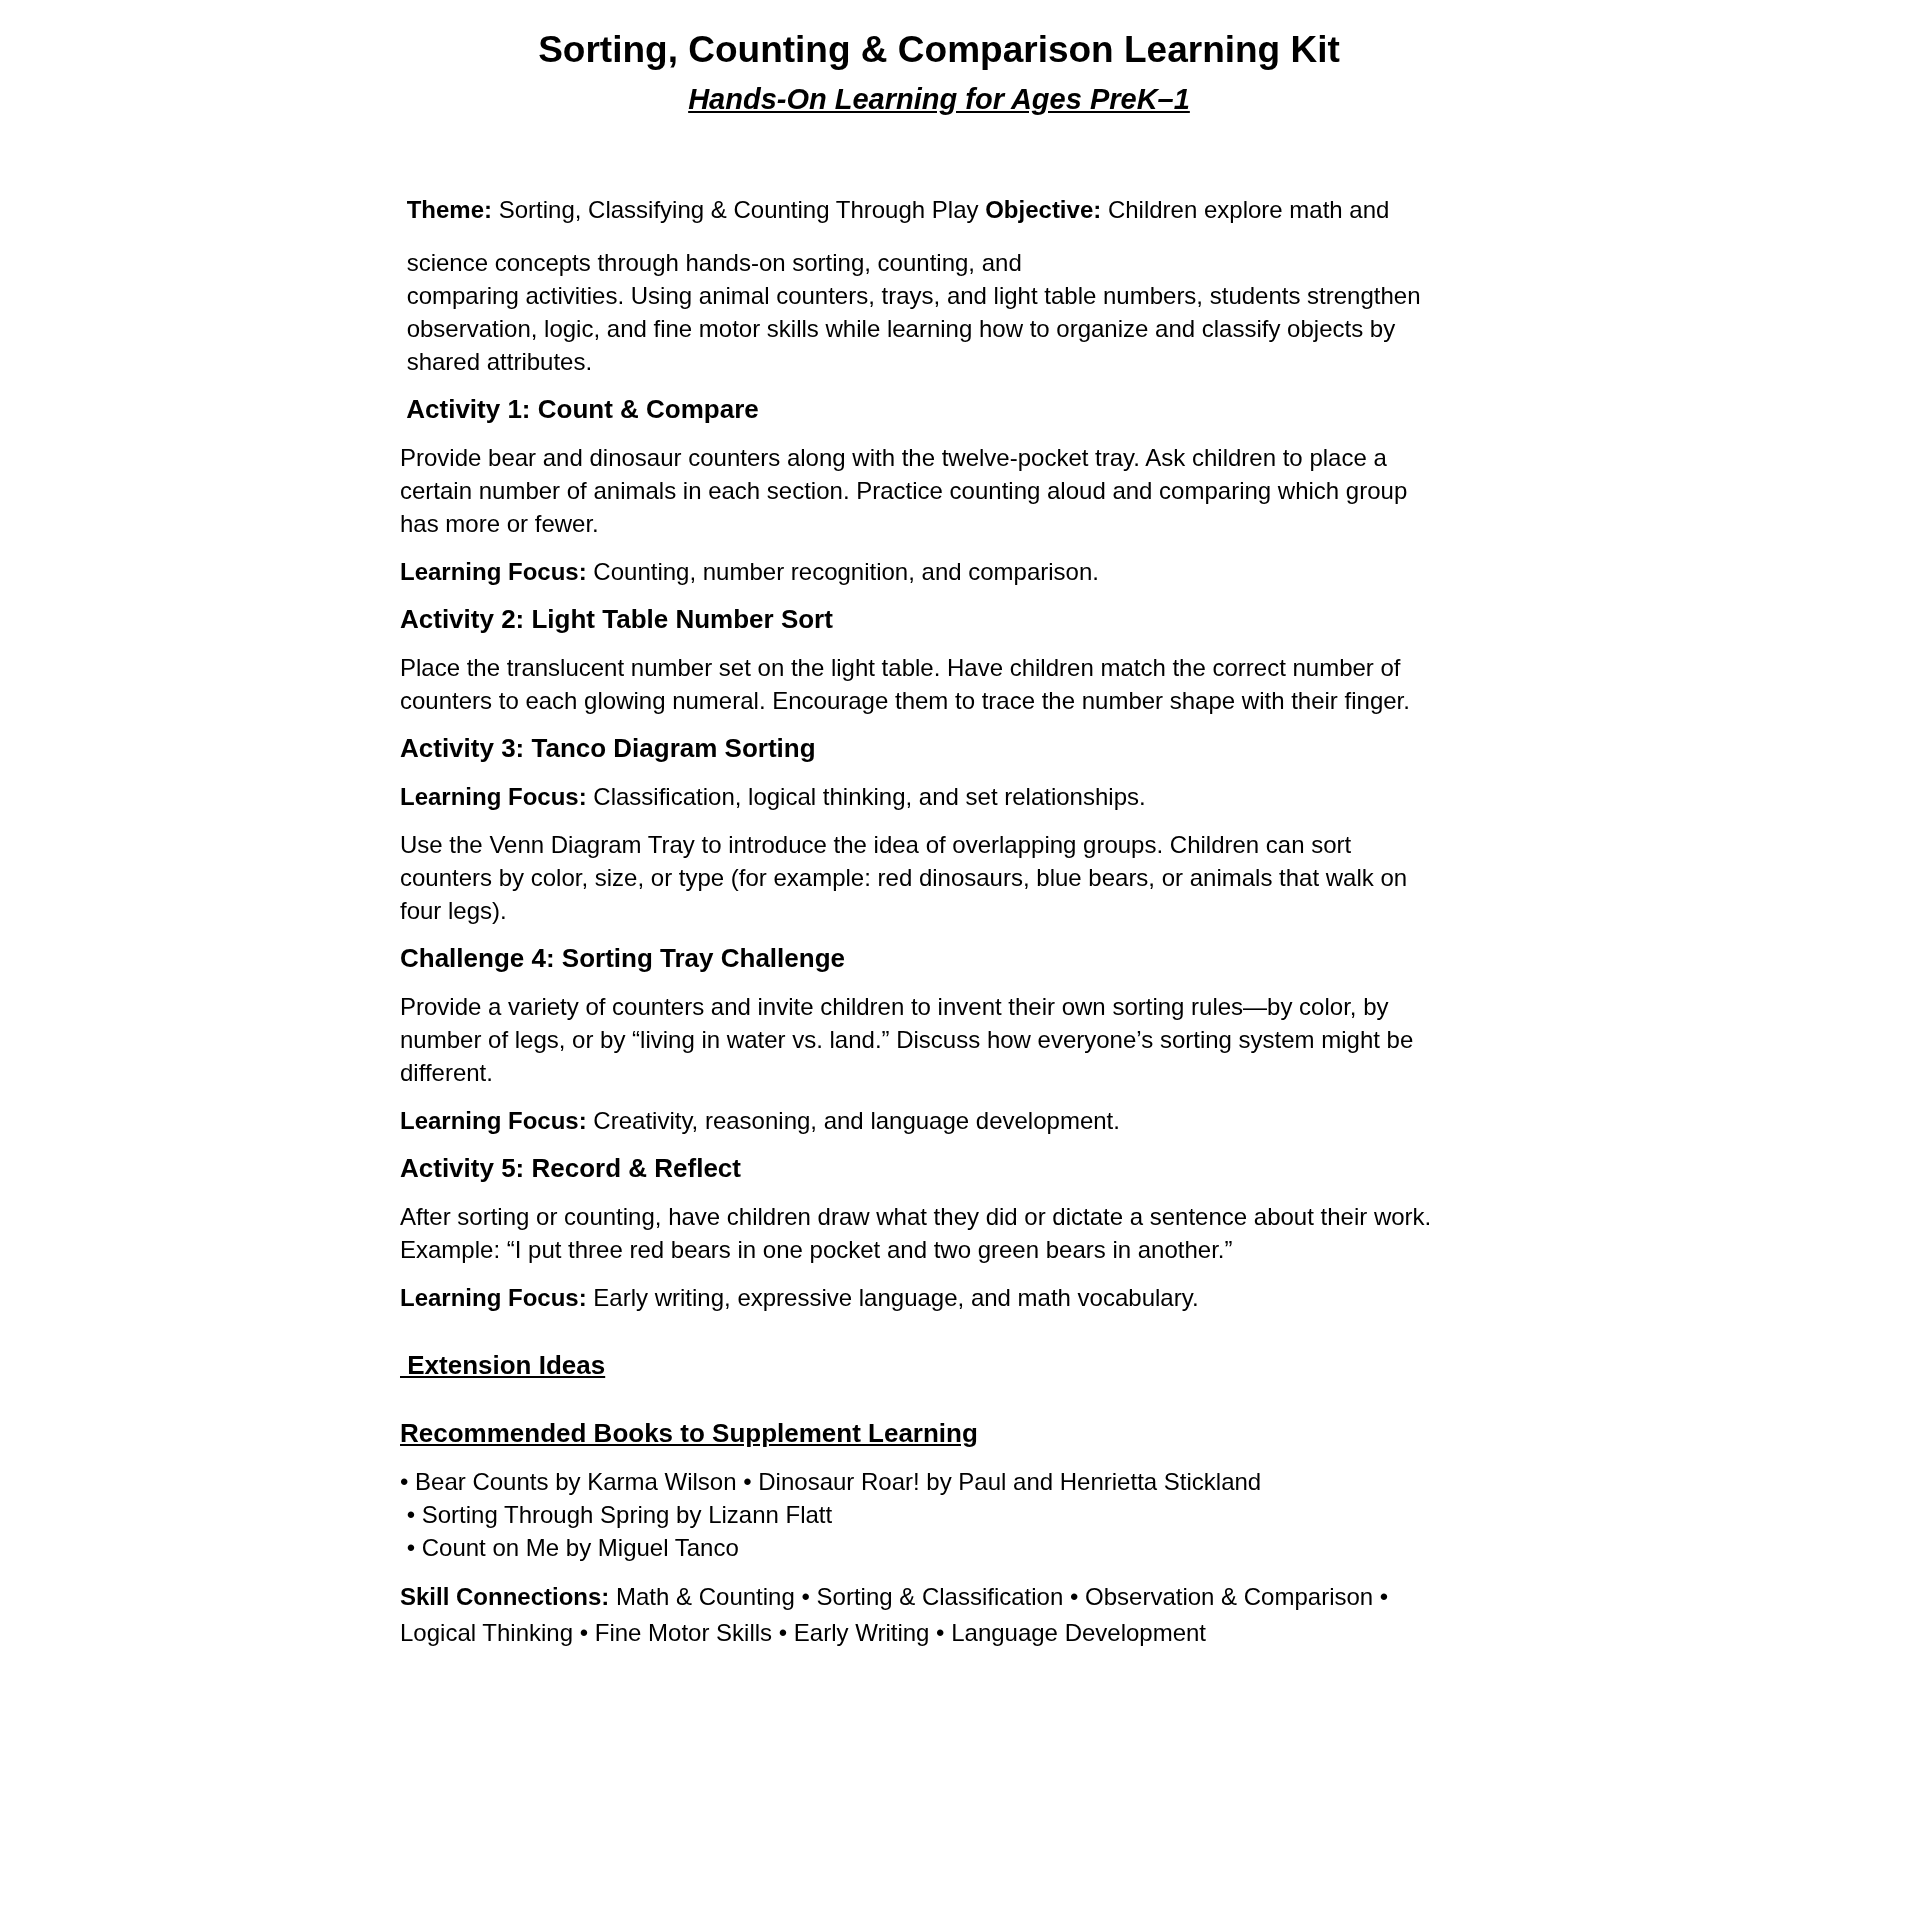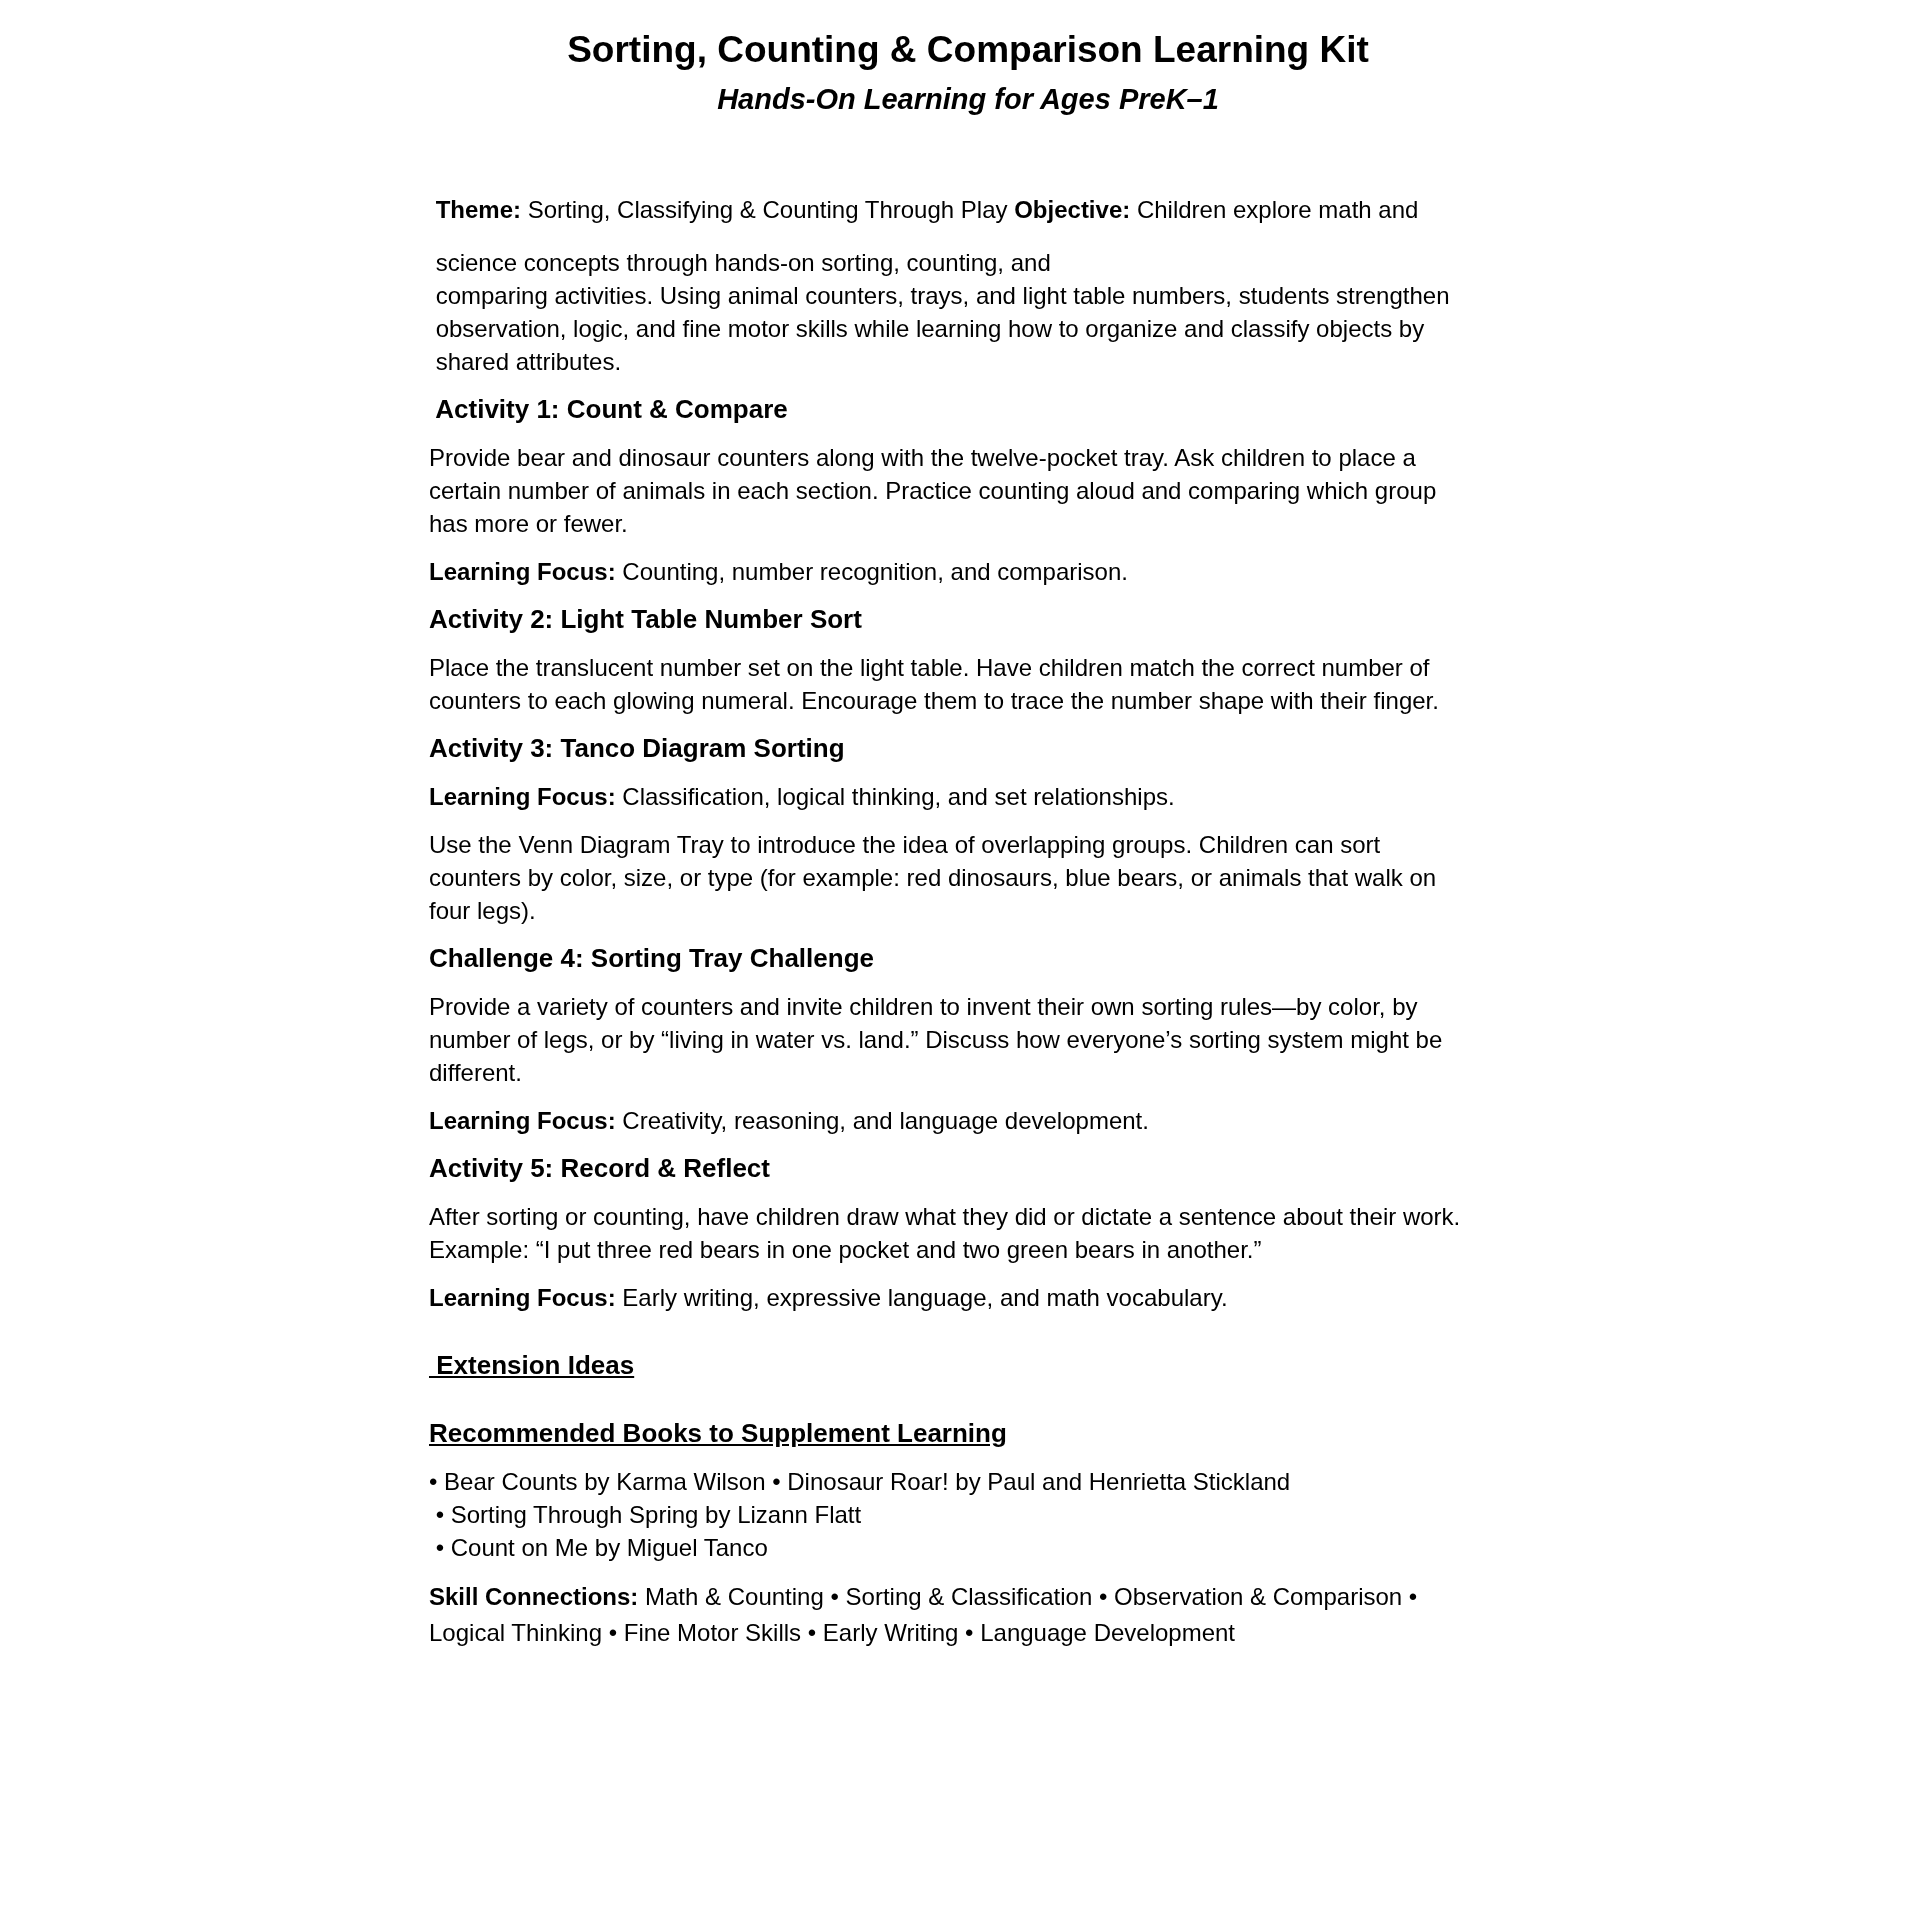--- a/index.html
+++ b/index.html
@@ -10,39 +10,40 @@
   body {
     width: 1926px;
     height: 1926px;
     position: relative;
     font-family: "Liberation Sans", "DejaVu Sans", sans-serif;
     color: #000000;
     overflow: hidden;
   }
   .doc {
     position: absolute;
-    left: 414px;
+    left: 385px;
     top: 0;
     width: 1108px;
   }
   .doc-header { text-align: center; }
   .doc-title {
     font-weight: bold;
     font-size: 37px;
     line-height: 46px;
     margin-top: 27px;
     white-space: pre;
   }
   .doc-subtitle {
     font-weight: bold;
     font-style: italic;
     font-size: 29px;
     line-height: 36px;
     margin-top: 7.7px;
     white-space: pre;
+    text-decoration: underline;
   }
   .block {
     white-space: pre;
     font-size: 24px;
     line-height: 33px;
     margin: 15px;
   }
   .block .b { font-weight: bold; }
   .first { margin-top: 76px; }
   .para-gap { margin-top: 20.5px; }

